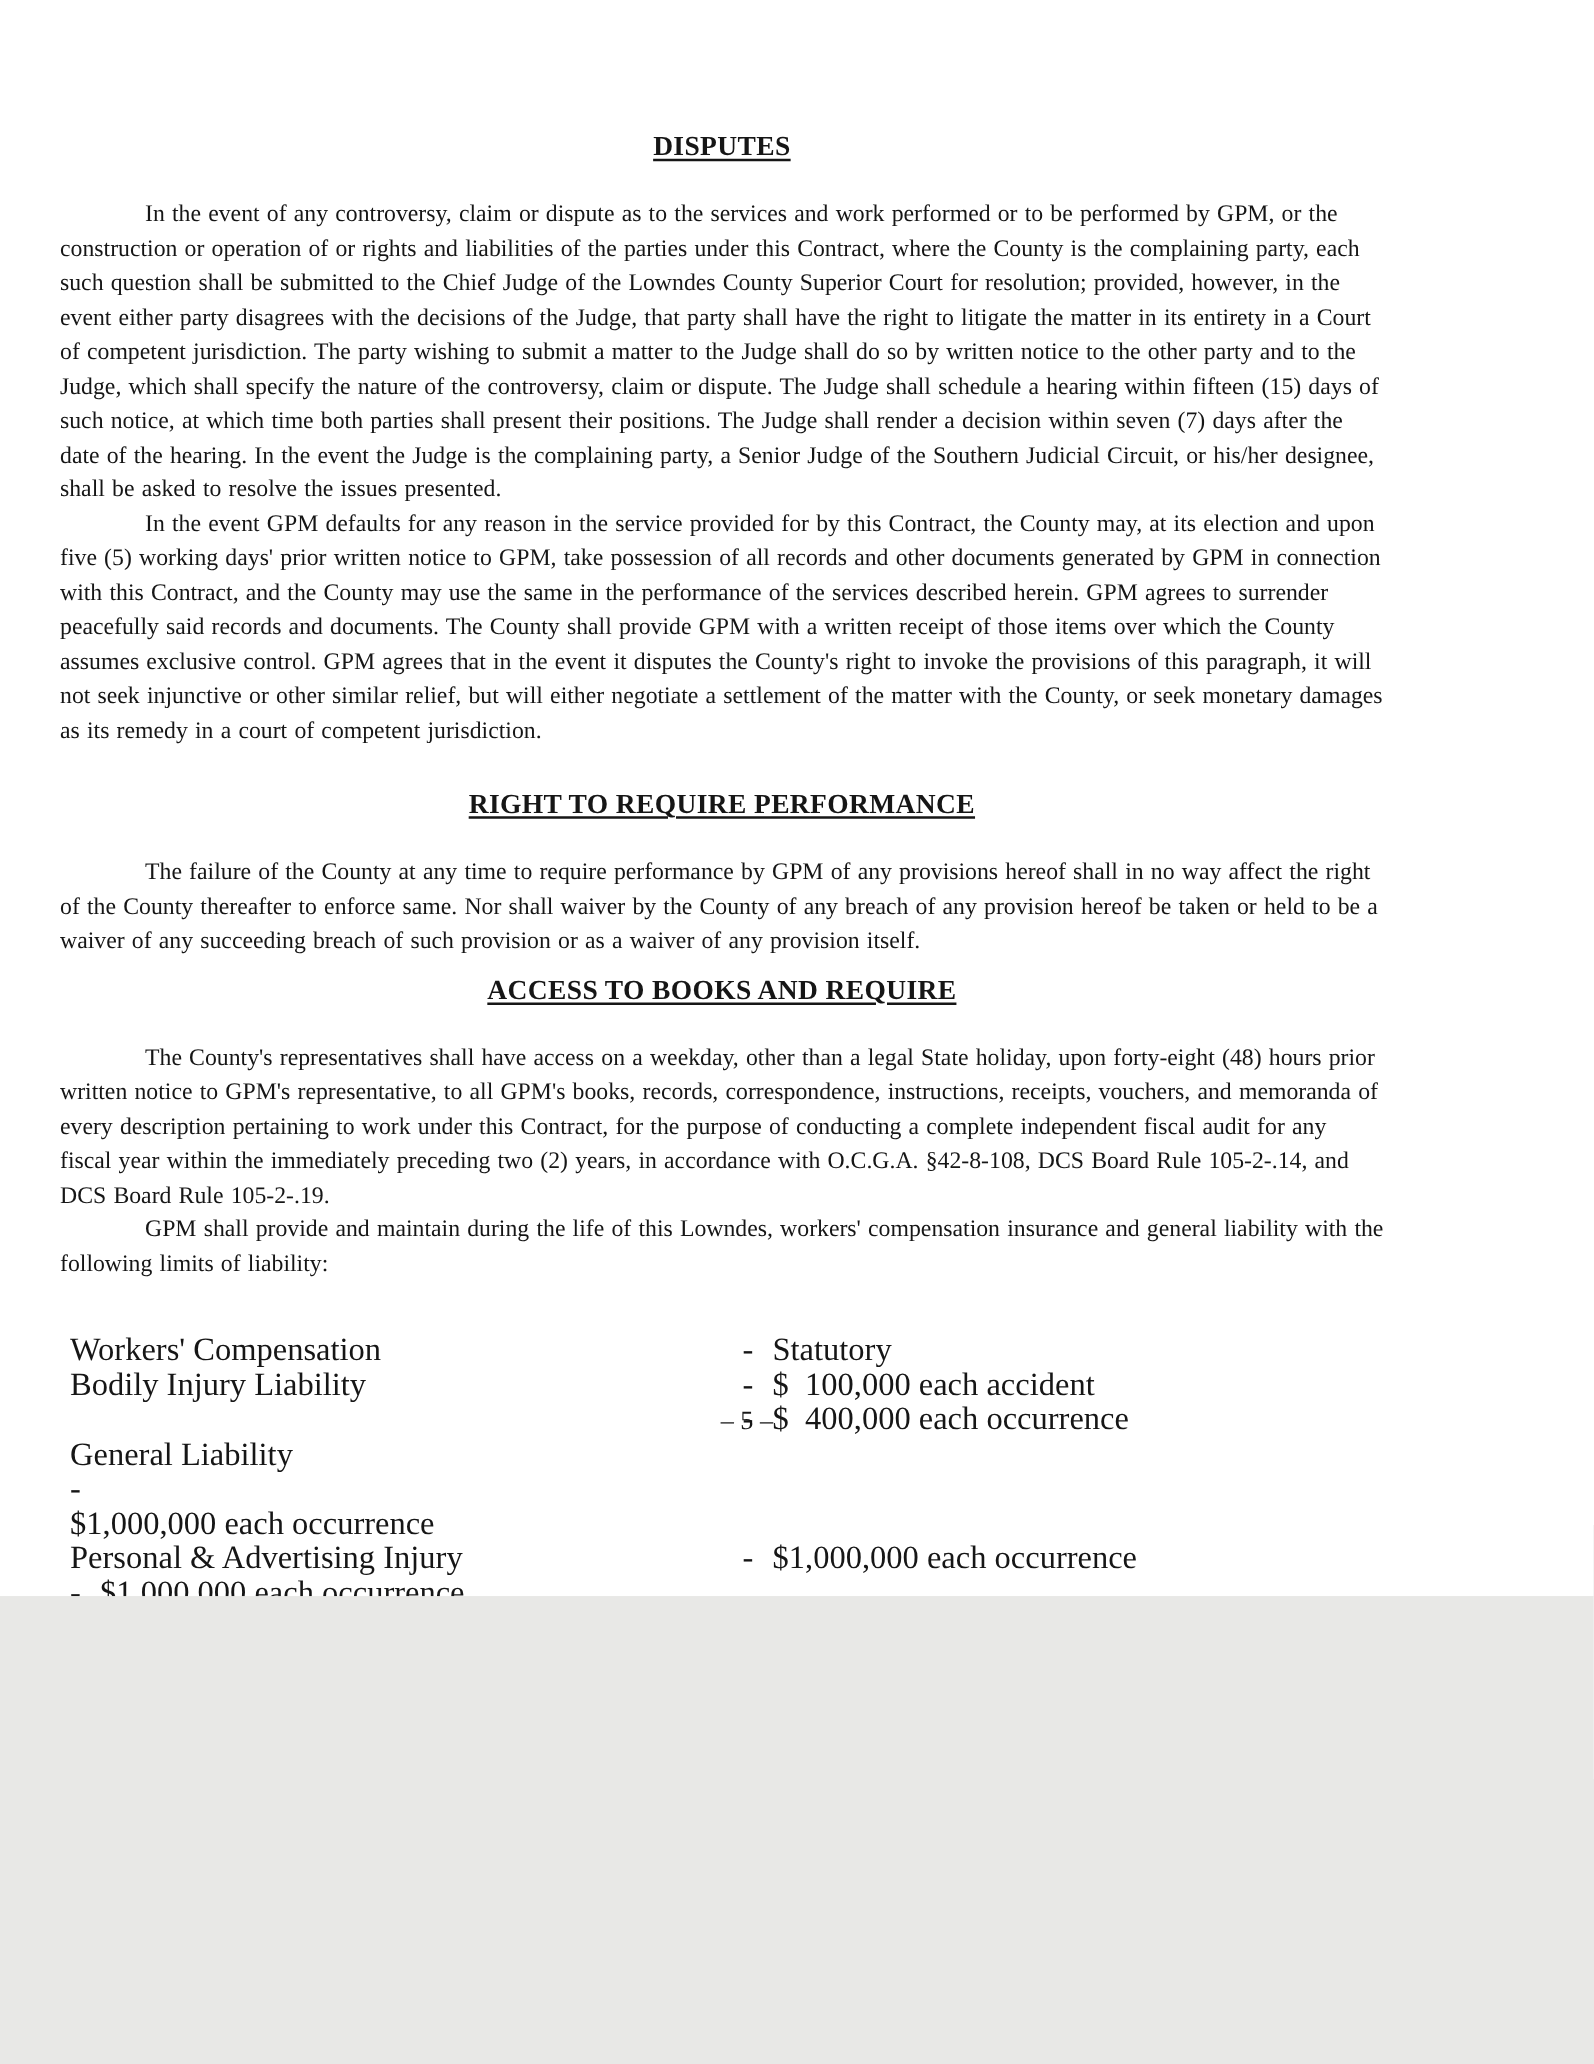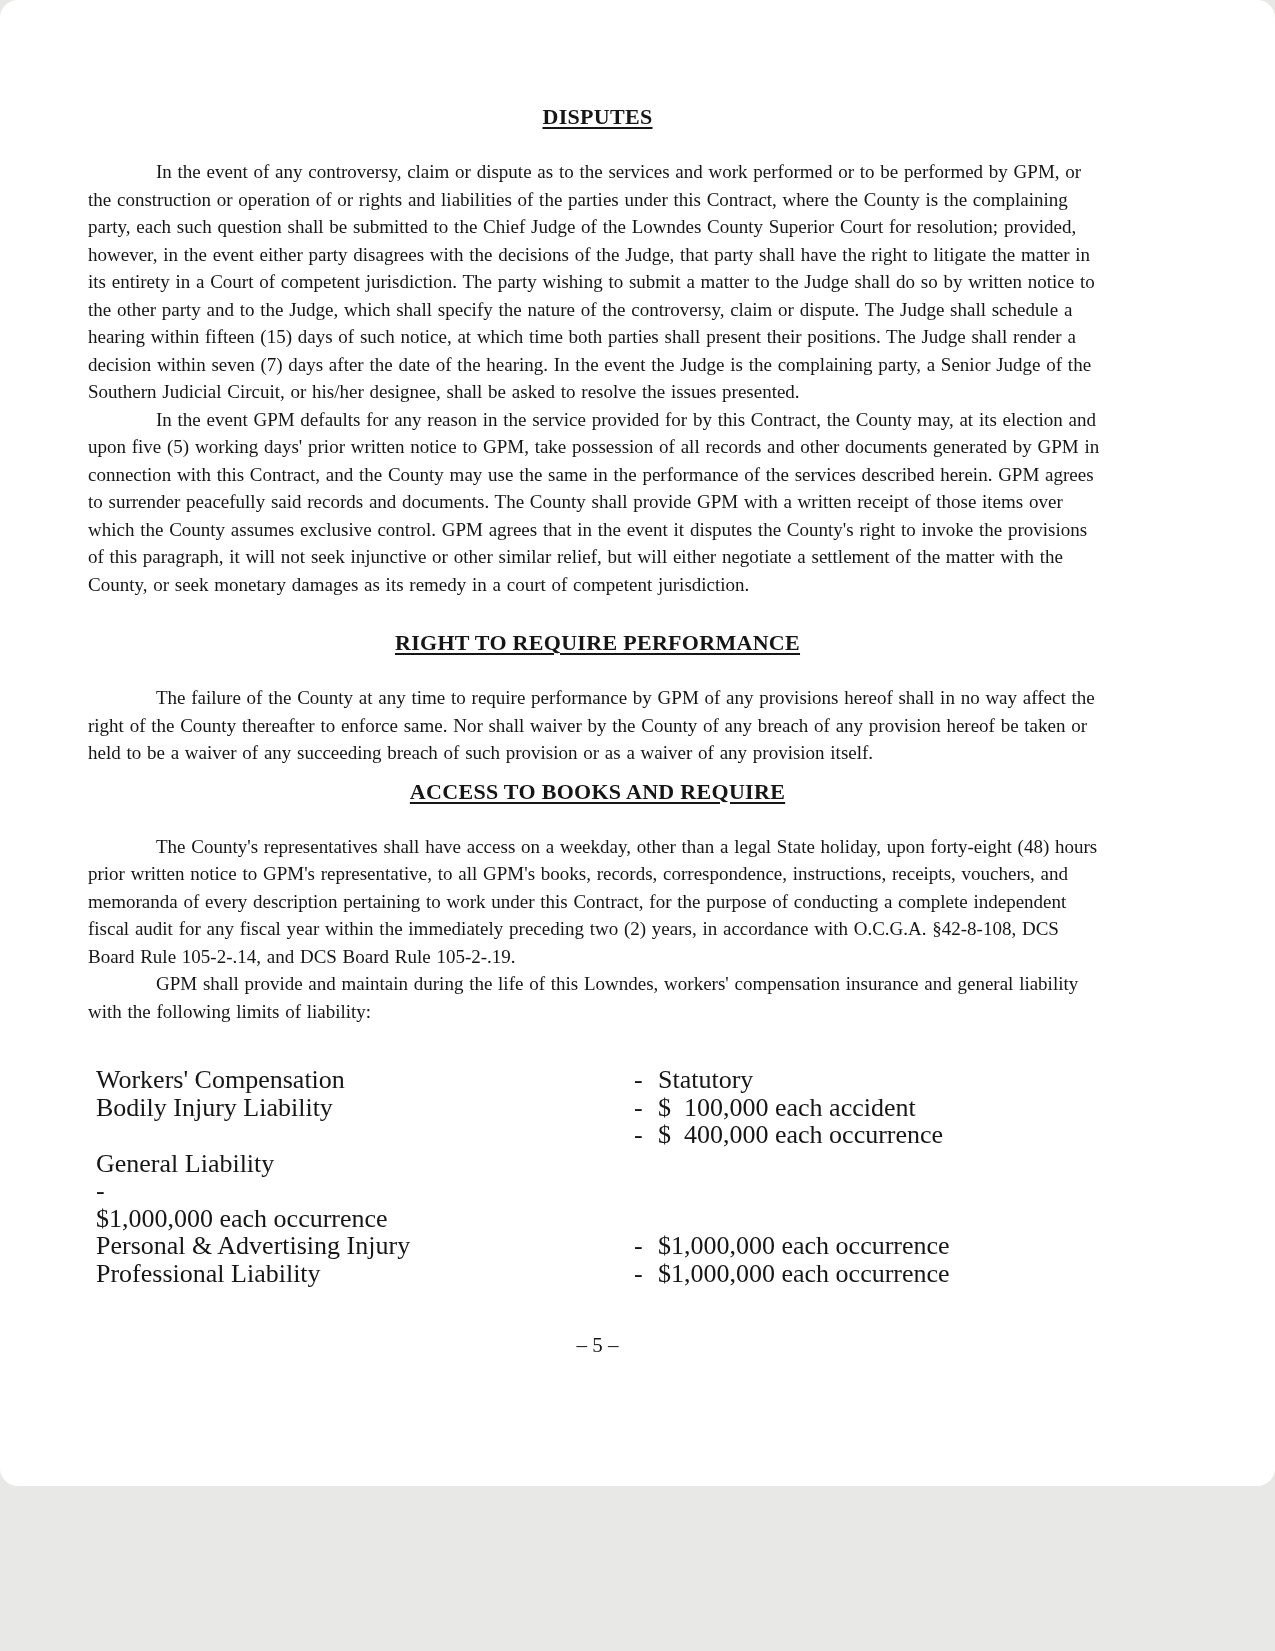--- a/index.html
+++ b/index.html
@@ -1,27 +1,26 @@
 <!DOCTYPE html>
 <html><head>
 <meta charset="utf-8">
 <style>
   * { margin: 0; padding: 0; box-sizing: border-box; }
   html, body { background: #e8e8e6; }
   body { font-family: "Liberation Serif", "DejaVu Serif", serif; }
   .sheet {
     width: 1275px;
-    height: 1486px;
+    height: 1277px;
     margin: 0 auto;
     background: #ffffff;
     color: #161616;
-    padding: 104px 168px 0 88px;
+    padding: 104px 168px 0 48px;
     position: relative;
     overflow: hidden;
-    border-radius: 18px;
   }
   .heading {
     text-align: center;
     font-weight: bold;
     font-size: 22px;
     letter-spacing: 0.3px;
     text-decoration: underline;
     text-underline-offset: 3px;
     margin: 32px 0 28px 0;
   }
@@ -101,21 +100,20 @@
         <span class="ins-label">General Liability</span>
         <span class="ins-dash">-</span>
         <span class="ins-value">$1,000,000 each occurrence</span>
       </div>
       <div class="ins-row">
         <span class="ins-label">Personal &amp; Advertising Injury</span>
         <span class="ins-dash">-</span>
         <span class="ins-value">$1,000,000 each occurrence</span>
       </div>
       <div class="ins-row">
-        <span class="ins-label">Professional Liability</span>
         <span class="ins-dash">-</span>
         <span class="ins-value">$1,000,000 each occurrence</span>
       </div>
     </div>
   </section>
 
   <div class="page-number">– 5 –</div>
 
 </div>
 

